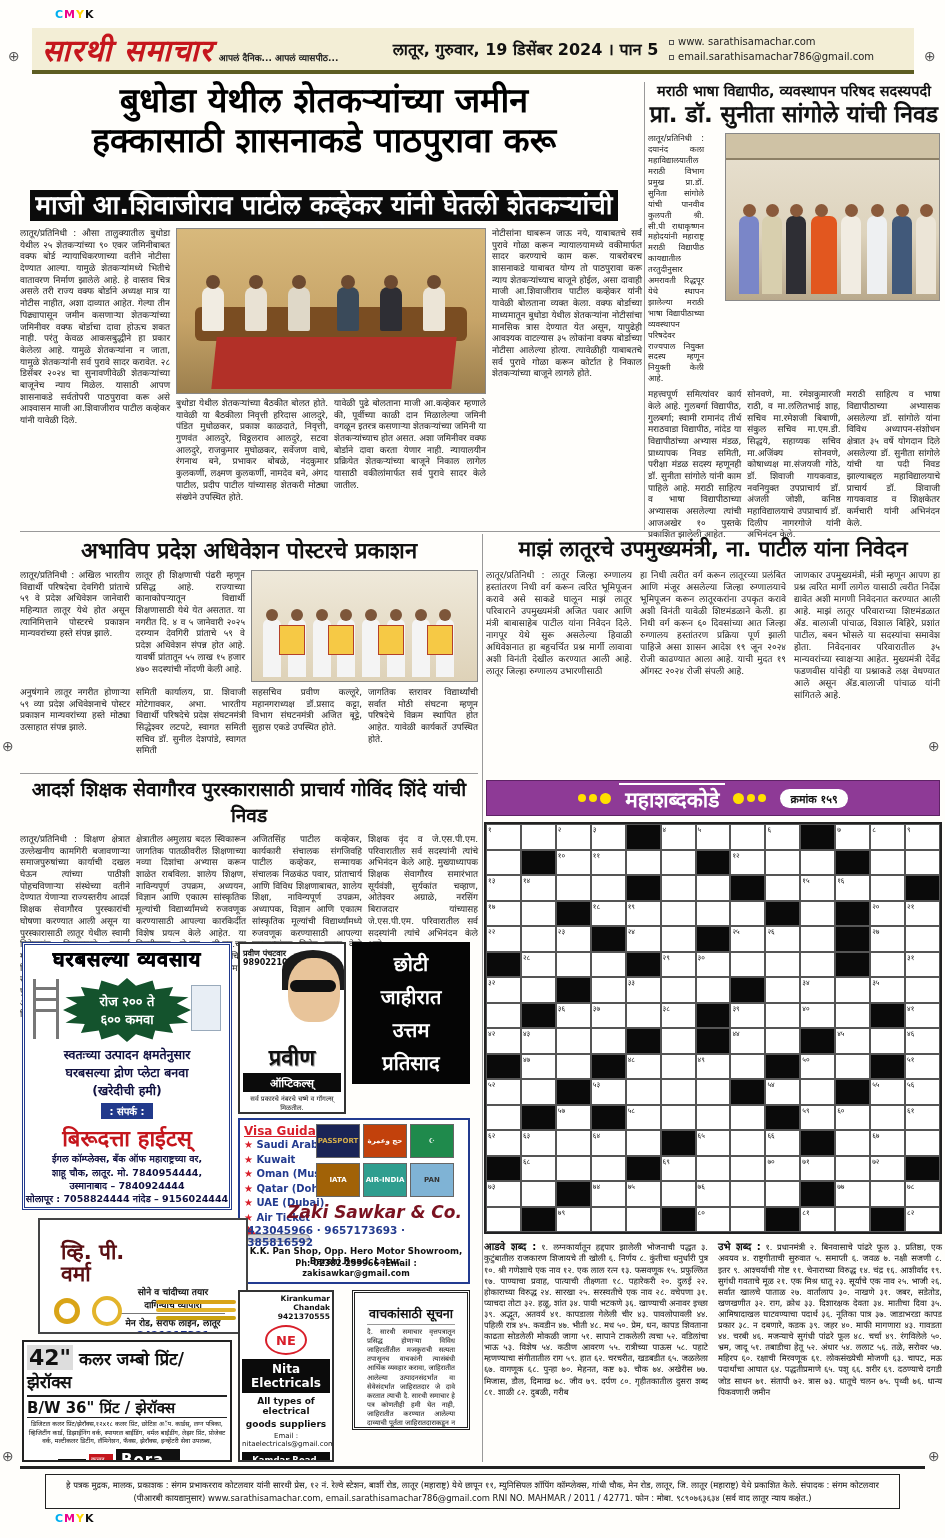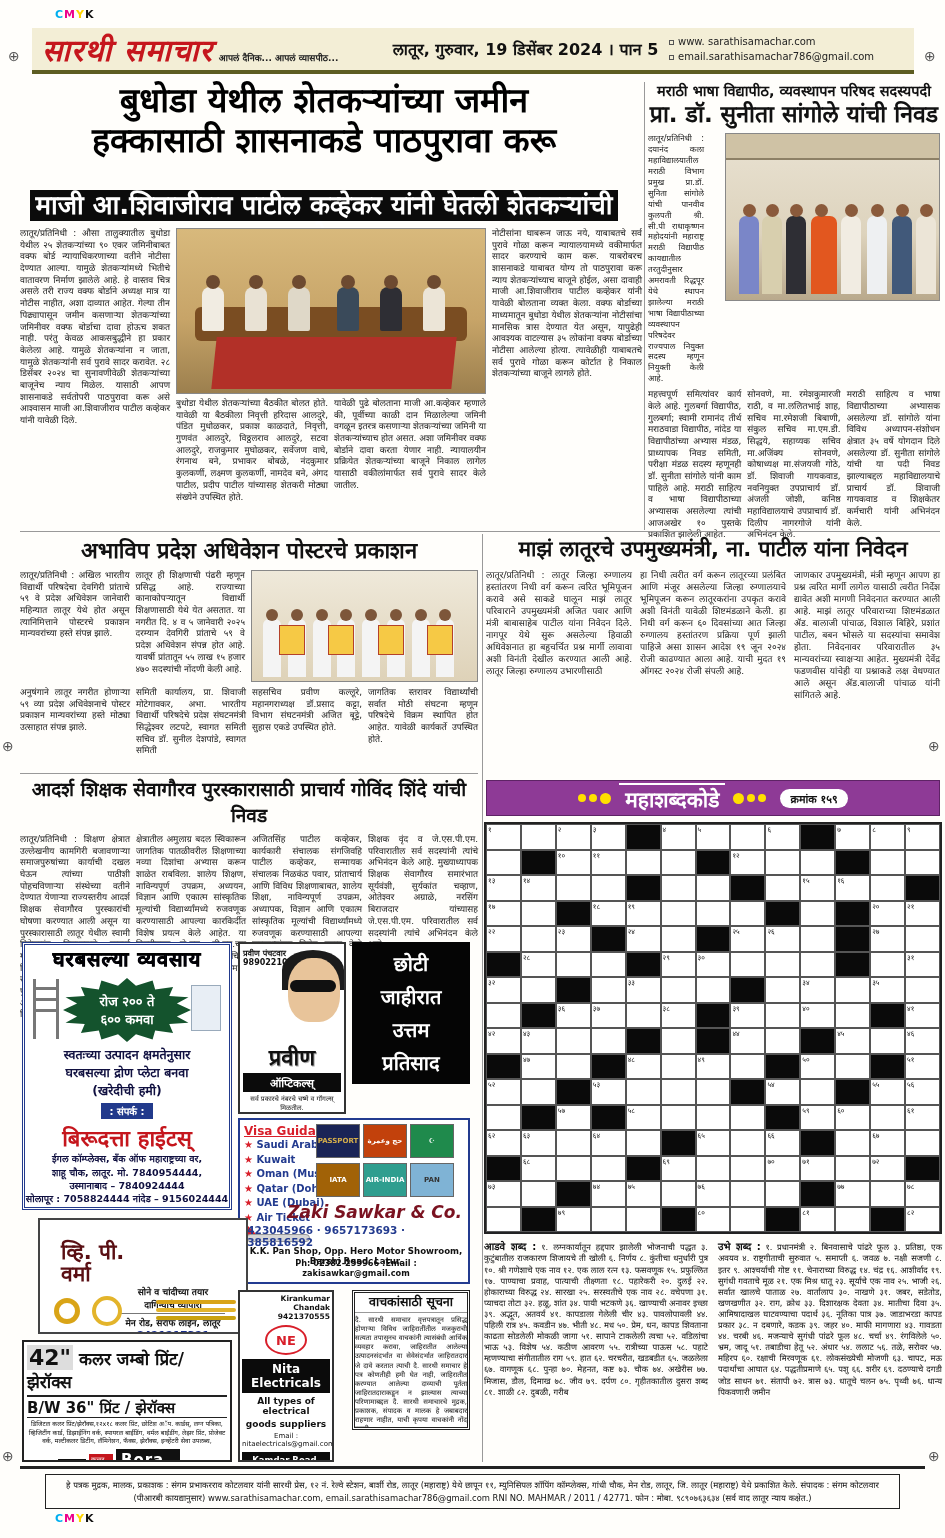--- a/index.html
+++ b/index.html
@@ -160,21 +160,21 @@
   #bora-photo-label { background:#c5161d; color:#fff; font-size:7px; padding:1px 2px; }
 
   #ad-nita { left:238px; top:1290px; width:96px; height:172px; border:2px solid #333; padding:2px; text-align:center; overflow:hidden; }
   #nita-top { font-size:7.5px; font-weight:bold; text-align:right; }
   #nita-logo { width:42px; height:30px; margin:4px auto; border:2px solid #d81f2a; border-radius:50%; color:#d81f2a; font-size:13px; font-weight:bold; display:flex; align-items:center; justify-content:center; }
   #nita-bar { background:#0b0b0b; color:#fff; font-size:12px; font-weight:bold; padding:3px 0; }
   .nita-line { font-size:9px; font-weight:bold; margin-top:3px; }
   #nita-email { font-size:7px; margin-top:3px; }
   #nita-addr { background:#0b0b0b; color:#fff; font-size:8.5px; font-weight:bold; margin-top:4px; padding:3px 1px; line-height:1.3; }
 
-  #ad-suchana { left:352px; top:1290px; width:118px; height:140px; border:3px double #222; padding:0; overflow:hidden; }
+  #ad-suchana { left:352px; top:1290px; width:118px; height:140px; border:3px double #222; padding:12px; overflow:hidden; }
   #suchana-title { font-size:12.5px; font-weight:bold; text-align:center; border-bottom:1px solid #999; padding-bottom:2px; }
   #suchana-body { font-size:6.9px; line-height:1.32; text-align:justify; margin-top:3px; }
 
   
   #footer-rule { position:absolute; left:20px; top:1466px; width:905px; height:3px; border-top:2px solid #222; border-bottom:1px solid #222; }
   #imprint { position:absolute; left:45px; top:1474px; width:855px; border:1.5px solid #222; padding:4px 8px; text-align:center; font-size:8.4px; line-height:1.5; }
 </style>
 </head>
 <body>
 

